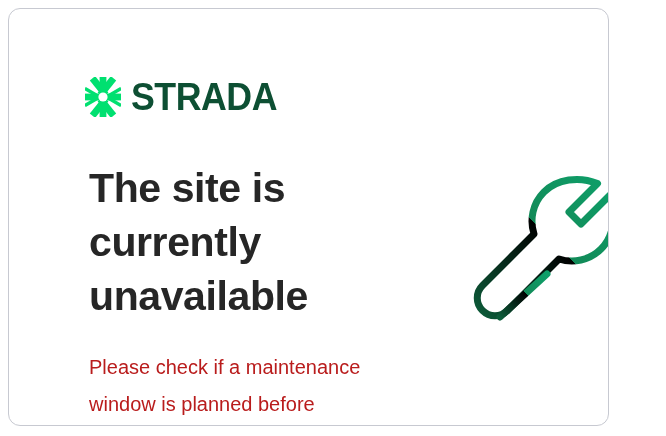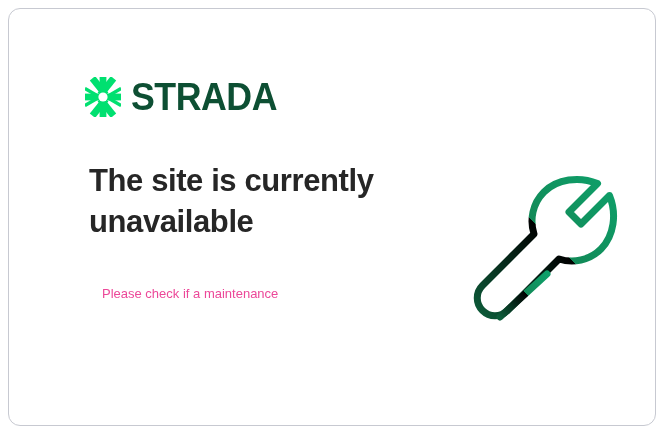--- a/index.html
+++ b/index.html
@@ -11,21 +11,21 @@
     height: 436px;
     background: #ffffff;
     font-family: "Liberation Sans", sans-serif;
     overflow: hidden;
   }
 
   #status-card {
     position: absolute;
     left: 8px;
     top: 8px;
-    width: 648px;
+    width: 601px;
     height: 418px;
     box-sizing: border-box;
     background: #ffffff;
     border: 1px solid #c7c9d1;
     border-radius: 12px;
     overflow: hidden;
   }
 
   
   #brand-lockup {
@@ -54,32 +54,32 @@
   }
 
   
   #message-block {
     position: absolute;
     left: 80px;
     top: 152px;
     width: 330px;
   }
   #headline {
-    font-size: 31px;
+    font-size: 41px;
     font-weight: bold;
     color: #262626;
     line-height: 1.32;
     letter-spacing: -0.4px;
     margin: 0;
   }
   #body-copy {
-    margin: 13px;
+    margin: 0;
     padding-top: 26px;
-    font-size: 13px;
-    color: #ec4899;
+    font-size: 20px;
+    color: #b91c1c;
     line-height: 1.85;
   }
   #body-copy .copy-line {
     display: block;
     white-space: nowrap;
   }
 
   
   #wrench-illustration {
     position: absolute;
@@ -122,20 +122,21 @@
         <circle cx="18" cy="20" r="4.6" fill="#ffffff"></circle>
       </svg>
     </span>
     <span id="brand-wordmark">STRADA</span>
   </div>
 
   <div id="message-block">
     <h1 id="headline">The site is currently unavailable</h1>
     <p id="body-copy">
       <span class="copy-line">Please check if a maintenance</span>
+      <span class="copy-line">window is planned before</span>
     </p>
   </div>
 
   <div id="wrench-illustration">
     <svg viewBox="0 0 170 170" aria-hidden="true">
       <defs>
         <linearGradient id="wrenchGradient" x1="0" y1="1" x2="1" y2="0">
           <stop offset="0%" stop-color="#0d5c3a"></stop>
           <stop offset="55%" stop-color="#12elevate"></stop>
           <stop offset="55%" stop-color="#128a58"></stop>

